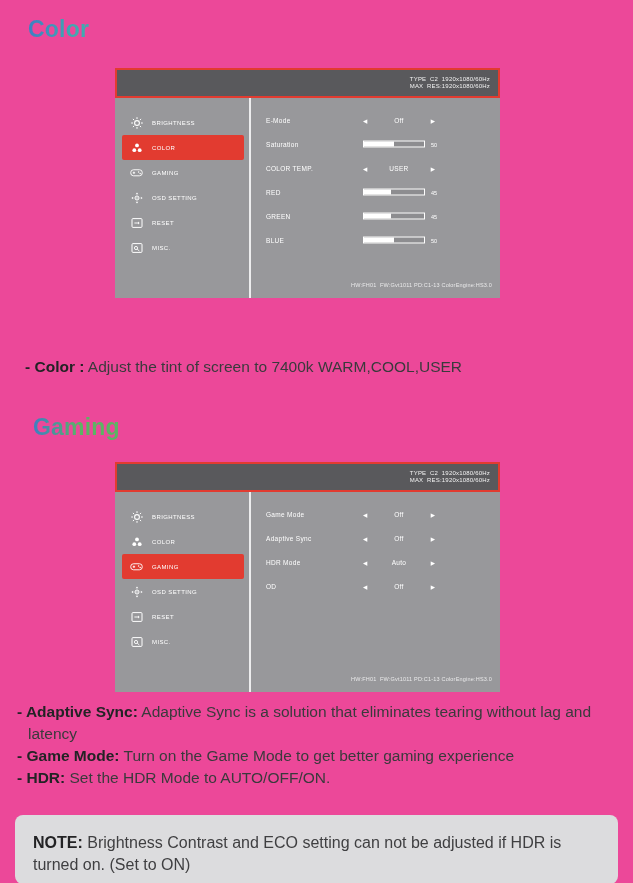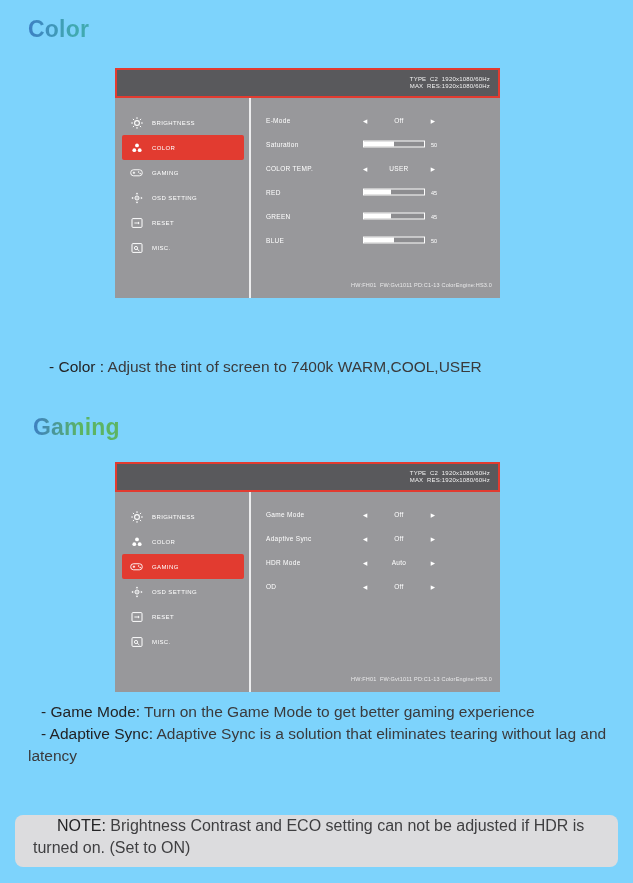--- a/index.html
+++ b/index.html
@@ -1,17 +1,17 @@
 <!DOCTYPE html>
 <html><head>
 <meta charset="utf-8">
 <style>
   * { margin:0; padding:0; box-sizing:border-box; }
   body { background:#ffffff; font-family:"Liberation Sans", sans-serif; }
-  .page { position:relative; width:633px; height:883px; background:#7dd3fc; overflow:hidden; }
+  .page { position:relative; width:633px; height:883px; background:#ec4899; overflow:hidden; }
 
   
   .grad-heading { position:absolute; font-size:23px; font-weight:bold; letter-spacing:0.2px;
     -webkit-background-clip:text; background-clip:text; color:transparent; display:inline-block; }
   #heading-color  { left:28px; top:16px;  background-image:linear-gradient(90deg,#3d7fc3 0%,#41a9b0 75%); }
   #heading-gaming { left:33px; top:414px; background-image:linear-gradient(90deg,#3d7fc3 0%,#5cb463 55%); }
 
   
   .osd { position:absolute; left:115px; width:385px; height:230px; }
   #osd-color  { top:68px; }
@@ -40,27 +40,27 @@
   .select-value { color:#fff; font-size:6.5px; letter-spacing:0.3px; }
   .row-slider { position:absolute; left:112px; top:50%; transform:translateY(-50%);
     display:flex; align-items:center; }
   .slider-track { width:62px; height:7px; border:1px solid #fff; background:#8d8d90; }
   .slider-fill { height:100%; background:#fff; }
   .slider-value { color:#fff; font-size:5.5px; margin-left:6px; }
   .osd-footer { position:absolute; right:8px; bottom:10px; color:#e9e9ea; font-size:5.5px; letter-spacing:0.2px; white-space:pre; }
 
   
   .desc-line { position:absolute; left:25px; top:357px; font-size:15.5px; line-height:20px; color:#3a3a3c; }
-  .bold-label { font-weight:normal; color:#232325;margin-left:24px; }
+  .bold-label { font-weight:bold; color:#232325; }
   .bullets { position:absolute; left:17px; top:701px; width:604px; font-size:15.5px; line-height:22px; color:#3a3a3c; }
   .bullet { text-indent:-11px; padding-left:11px; }
 
   
   .note-box { position:absolute; left:15px; top:815px; width:603px; background:#dcdcde;
-    border-radius:8px; padding:0 16px 9px 18px; font-size:16px; line-height:21.5px; color:#3f3f41; }
+    border-radius:8px; padding:17px 16px 9px 18px; font-size:16px; line-height:21.5px; color:#3f3f41; }
 </style>
 </head>
 <body>
 
 <div class="page">
 
   <div id="heading-color" class="grad-heading">Color</div>
 
   <div class="osd" id="osd-color">
     <div class="osd-header">
@@ -322,26 +322,30 @@
             <span class="arrow">▶</span>
           </div>
         </div>
         <div class="osd-footer">HW:FH01  FW:Gvt1011 PD:C1-13 ColorEngine:HS3.0</div>
       </div>
     </div>
   </div>
 
   <div class="bullets">
     <div class="bullet">
+      <span class="bold-label">- Adaptive Sync:</span>
+      <span>Adaptive Sync is a solution that eliminates tearing without lag and latency</span>
+    </div>
+    <div class="bullet">
       <span class="bold-label">- Game Mode:</span>
       <span>Turn on the Game Mode to get better gaming experience</span>
     </div>
     <div class="bullet">
-      <span class="bold-label">- Adaptive Sync:</span>
-      <span>Adaptive Sync is a solution that eliminates tearing without lag and latency</span>
+      <span class="bold-label">- HDR:</span>
+      <span>Set the HDR Mode to AUTO/OFF/ON.</span>
     </div>
   </div>
 
   <div class="note-box">
     <span class="bold-label">NOTE:</span>
     <span>Brightness Contrast and ECO setting can not be adjusted if HDR is turned on. (Set to ON)</span>
   </div>
 
 </div>
 

